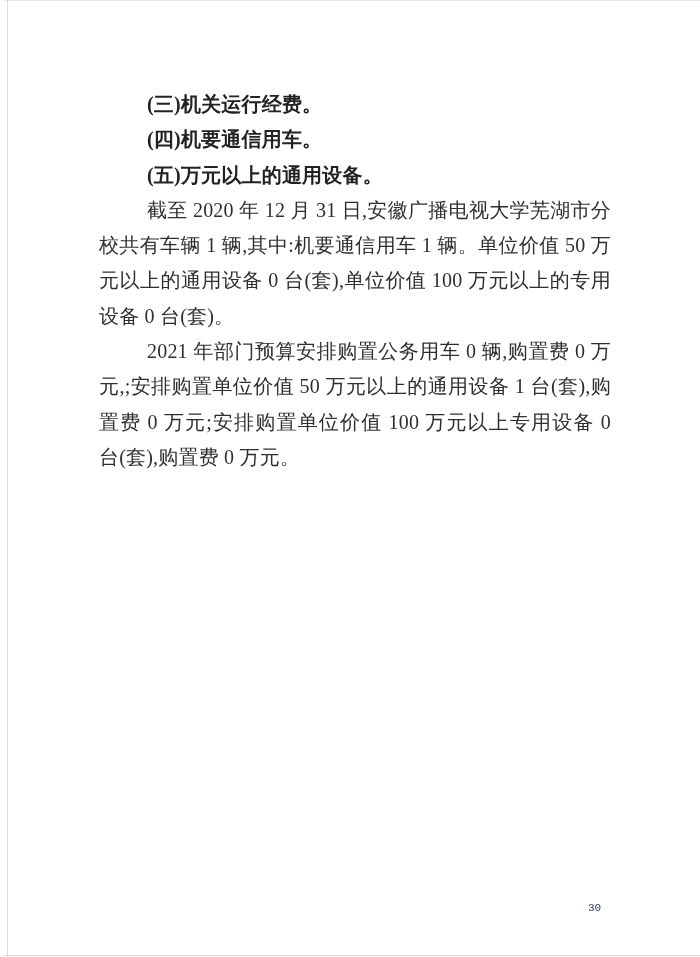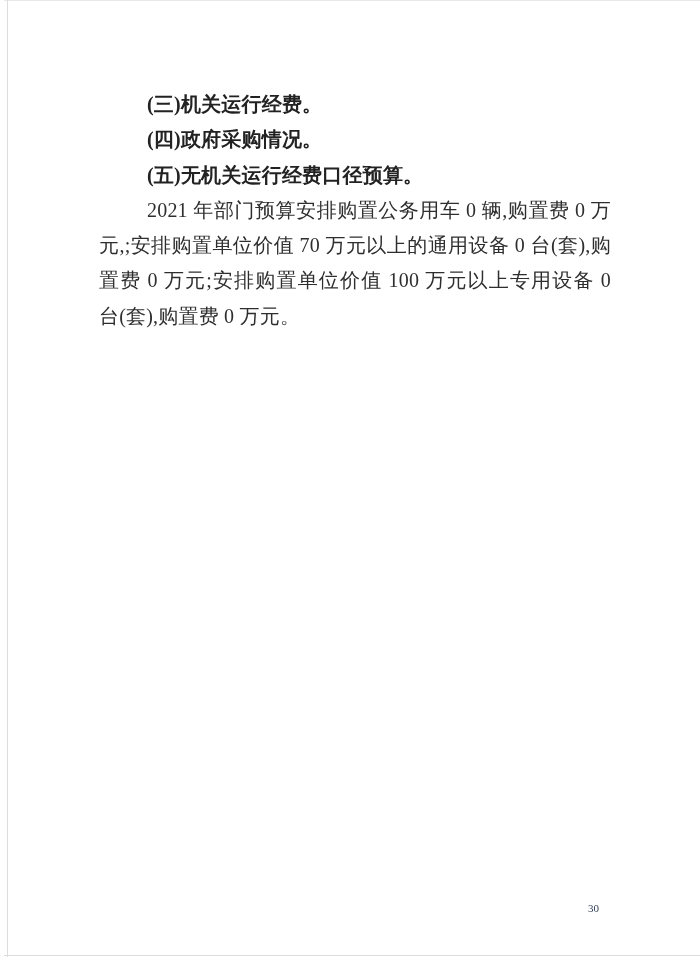--- a/index.html
+++ b/index.html
@@ -62,36 +62,37 @@
     margin: 0;
     text-indent: 48px;
   }
   .page-number {
     position: absolute;
     left: 584px;
     top: 901px;
     font-size: 11px;
     line-height: 14px;
     color: #33405a;
-    font-family: Liberation Serif, serif;
+    font-family: Liberation Mono, monospace;
   }
 </style>
 </head>
 <body>
 
 <div class="page">
 
   <div class="edge-top"></div>
   <div class="edge-left"></div>
   <div class="edge-bottom"></div>
 
   <div class="content">
     <p class="heading">(三)机关运行经费。</p>
 
-    <p class="heading">(四)政府采购情况。</p>
+    <p class="heading">(四)机要通信用车。</p>
 
-    <p class="heading">(五)无机关运行经费口径预算。</p>
-    <p class="para">2021 年部门预算安排购置公务用车 0 辆,购置费 0 万元,;安排购置单位价值 70 万元以上的通用设备 0 台(套),购置费 0 万元;安排购置单位价值 100 万元以上专用设备 0 台(套),购置费 0 万元。</p>
+    <p class="heading">(五)万元以上的通用设备。</p>
+    <p class="para">截至 2020 年 12 月 31 日,安徽广播电视大学芜湖市分校共有车辆 1 辆,其中:机要通信用车 1 辆。单位价值 50 万元以上的通用设备 0 台(套),单位价值 100 万元以上的专用设备 0 台(套)。</p>
+    <p class="para">2021 年部门预算安排购置公务用车 0 辆,购置费 0 万元,;安排购置单位价值 50 万元以上的通用设备 1 台(套),购置费 0 万元;安排购置单位价值 100 万元以上专用设备 0 台(套),购置费 0 万元。</p>
 
   </div>
 
   <div class="page-number">30</div>
 </div>
 
 </body></html>

